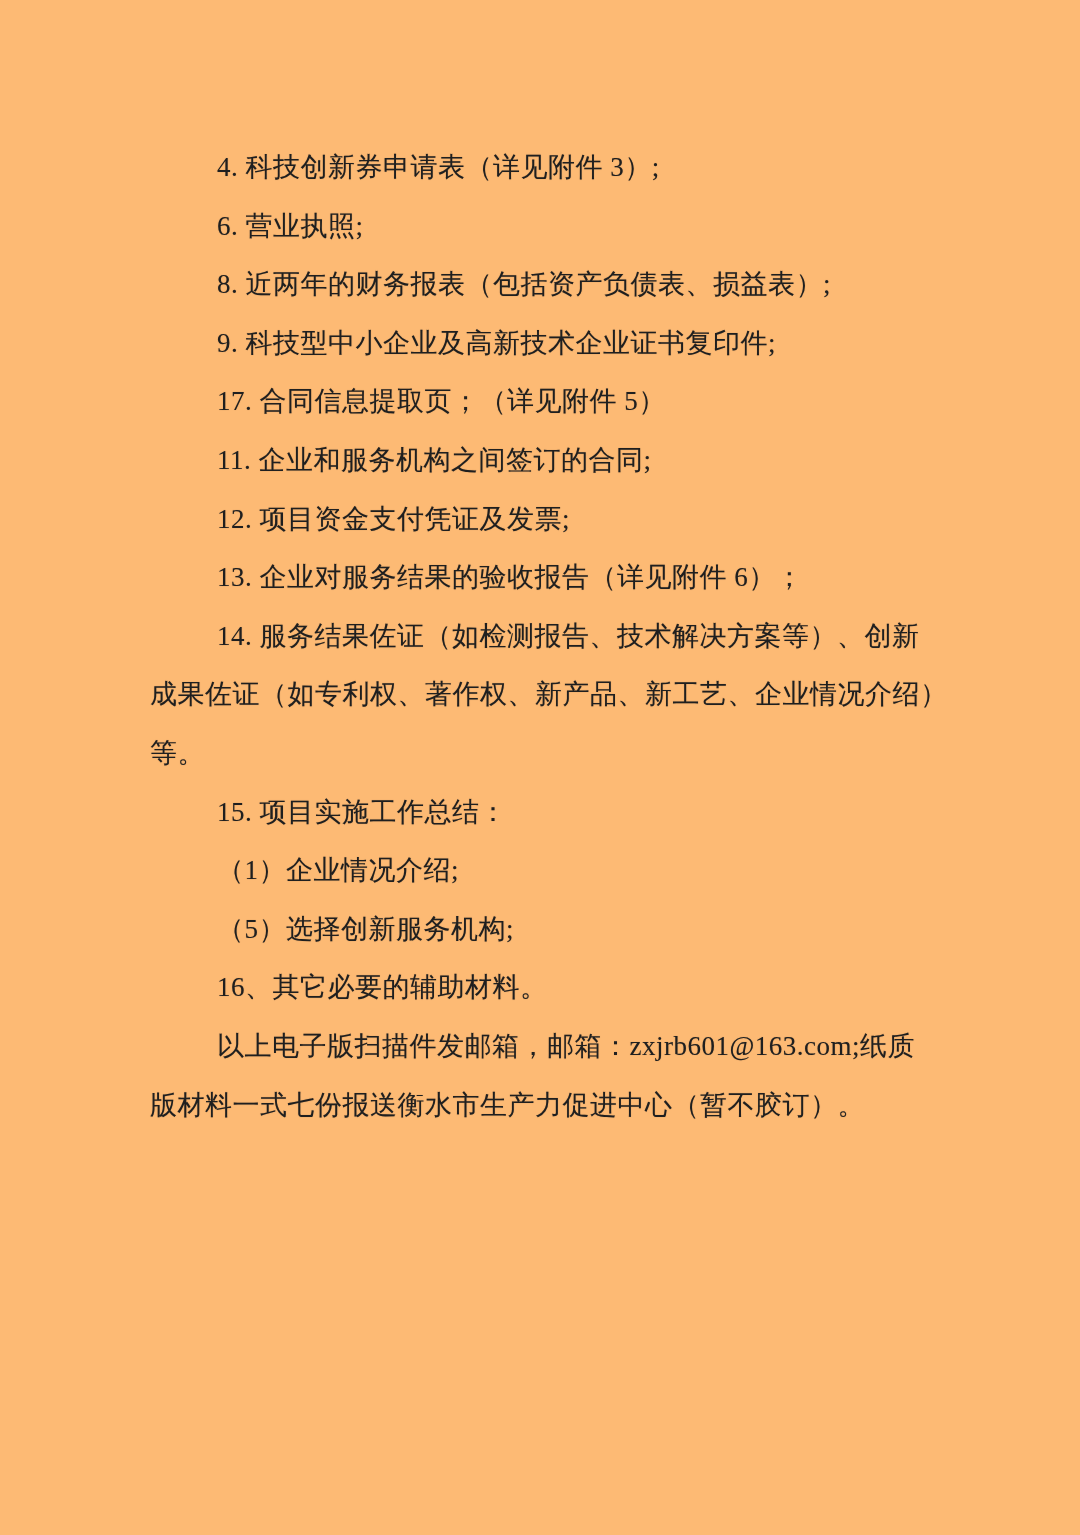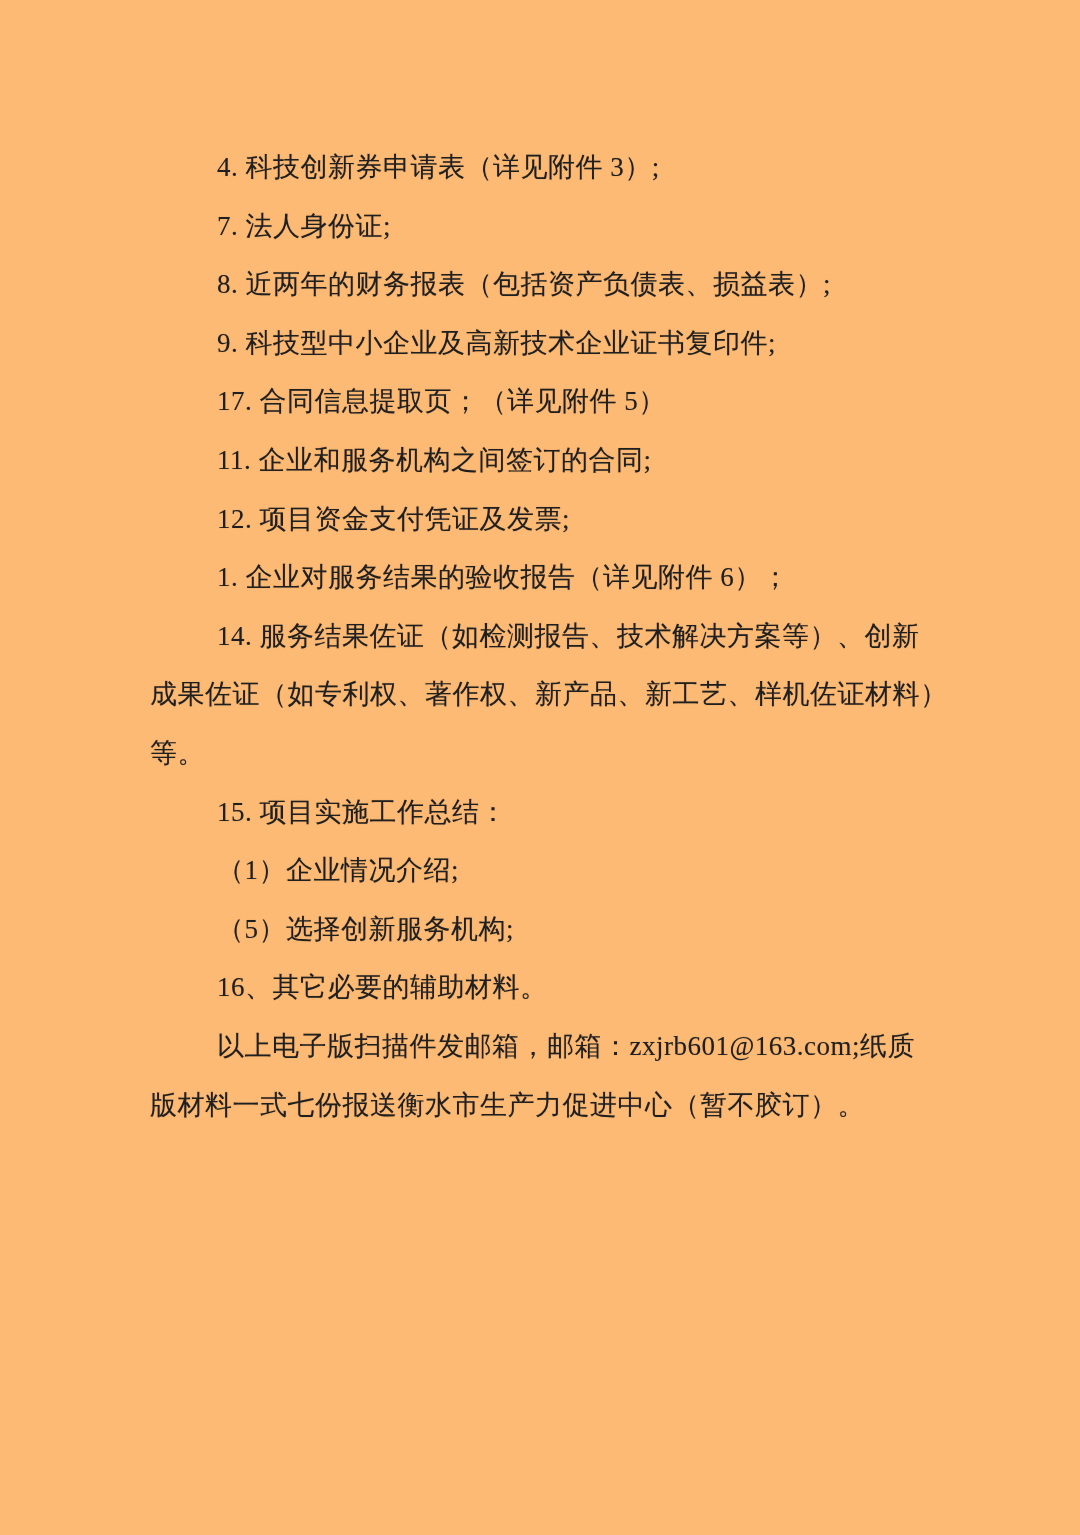--- a/index.html
+++ b/index.html
@@ -33,29 +33,29 @@
   .line.indent {
     padding-left: 67px;
   }
 </style>
 </head>
 <body>
 
 <div class="page" style="background: #fdba74; padding-left: 48px;">
   <div class="doc" style="color: rgb(31, 31, 31);">
     <div class="line indent">4. 科技创新券申请表（详见附件 3）;</div>
-    <div class="line indent">7. 法人身份证;</div>
+    <div class="line indent">6. 营业执照;</div>
     <div class="line indent">8. 近两年的财务报表（包括资产负债表、损益表）;</div>
     <div class="line indent">9. 科技型中小企业及高新技术企业证书复印件;</div>
     <div class="line indent">17. 合同信息提取页；（详见附件 5）</div>
     <div class="line indent">11. 企业和服务机构之间签订的合同;</div>
     <div class="line indent">12. 项目资金支付凭证及发票;</div>
-    <div class="line indent">1. 企业对服务结果的验收报告（详见附件 6）；</div>
+    <div class="line indent">13. 企业对服务结果的验收报告（详见附件 6）；</div>
     <div class="line indent">14. 服务结果佐证（如检测报告、技术解决方案等）、创新</div>
-    <div class="line">成果佐证（如专利权、著作权、新产品、新工艺、样机佐证材料）</div>
+    <div class="line">成果佐证（如专利权、著作权、新产品、新工艺、企业情况介绍）</div>
     <div class="line">等。</div>
     <div class="line indent">15. 项目实施工作总结：</div>
     <div class="line indent">（1）企业情况介绍;</div>
     <div class="line indent">（5）选择创新服务机构;</div>
     <div class="line indent">16、其它必要的辅助材料。</div>
     <div class="line indent">以上电子版扫描件发邮箱，邮箱：zxjrb601@163.com;纸质</div>
     <div class="line">版材料一式七份报送衡水市生产力促进中心（暂不胶订）。</div>
   </div>
 </div>
 

